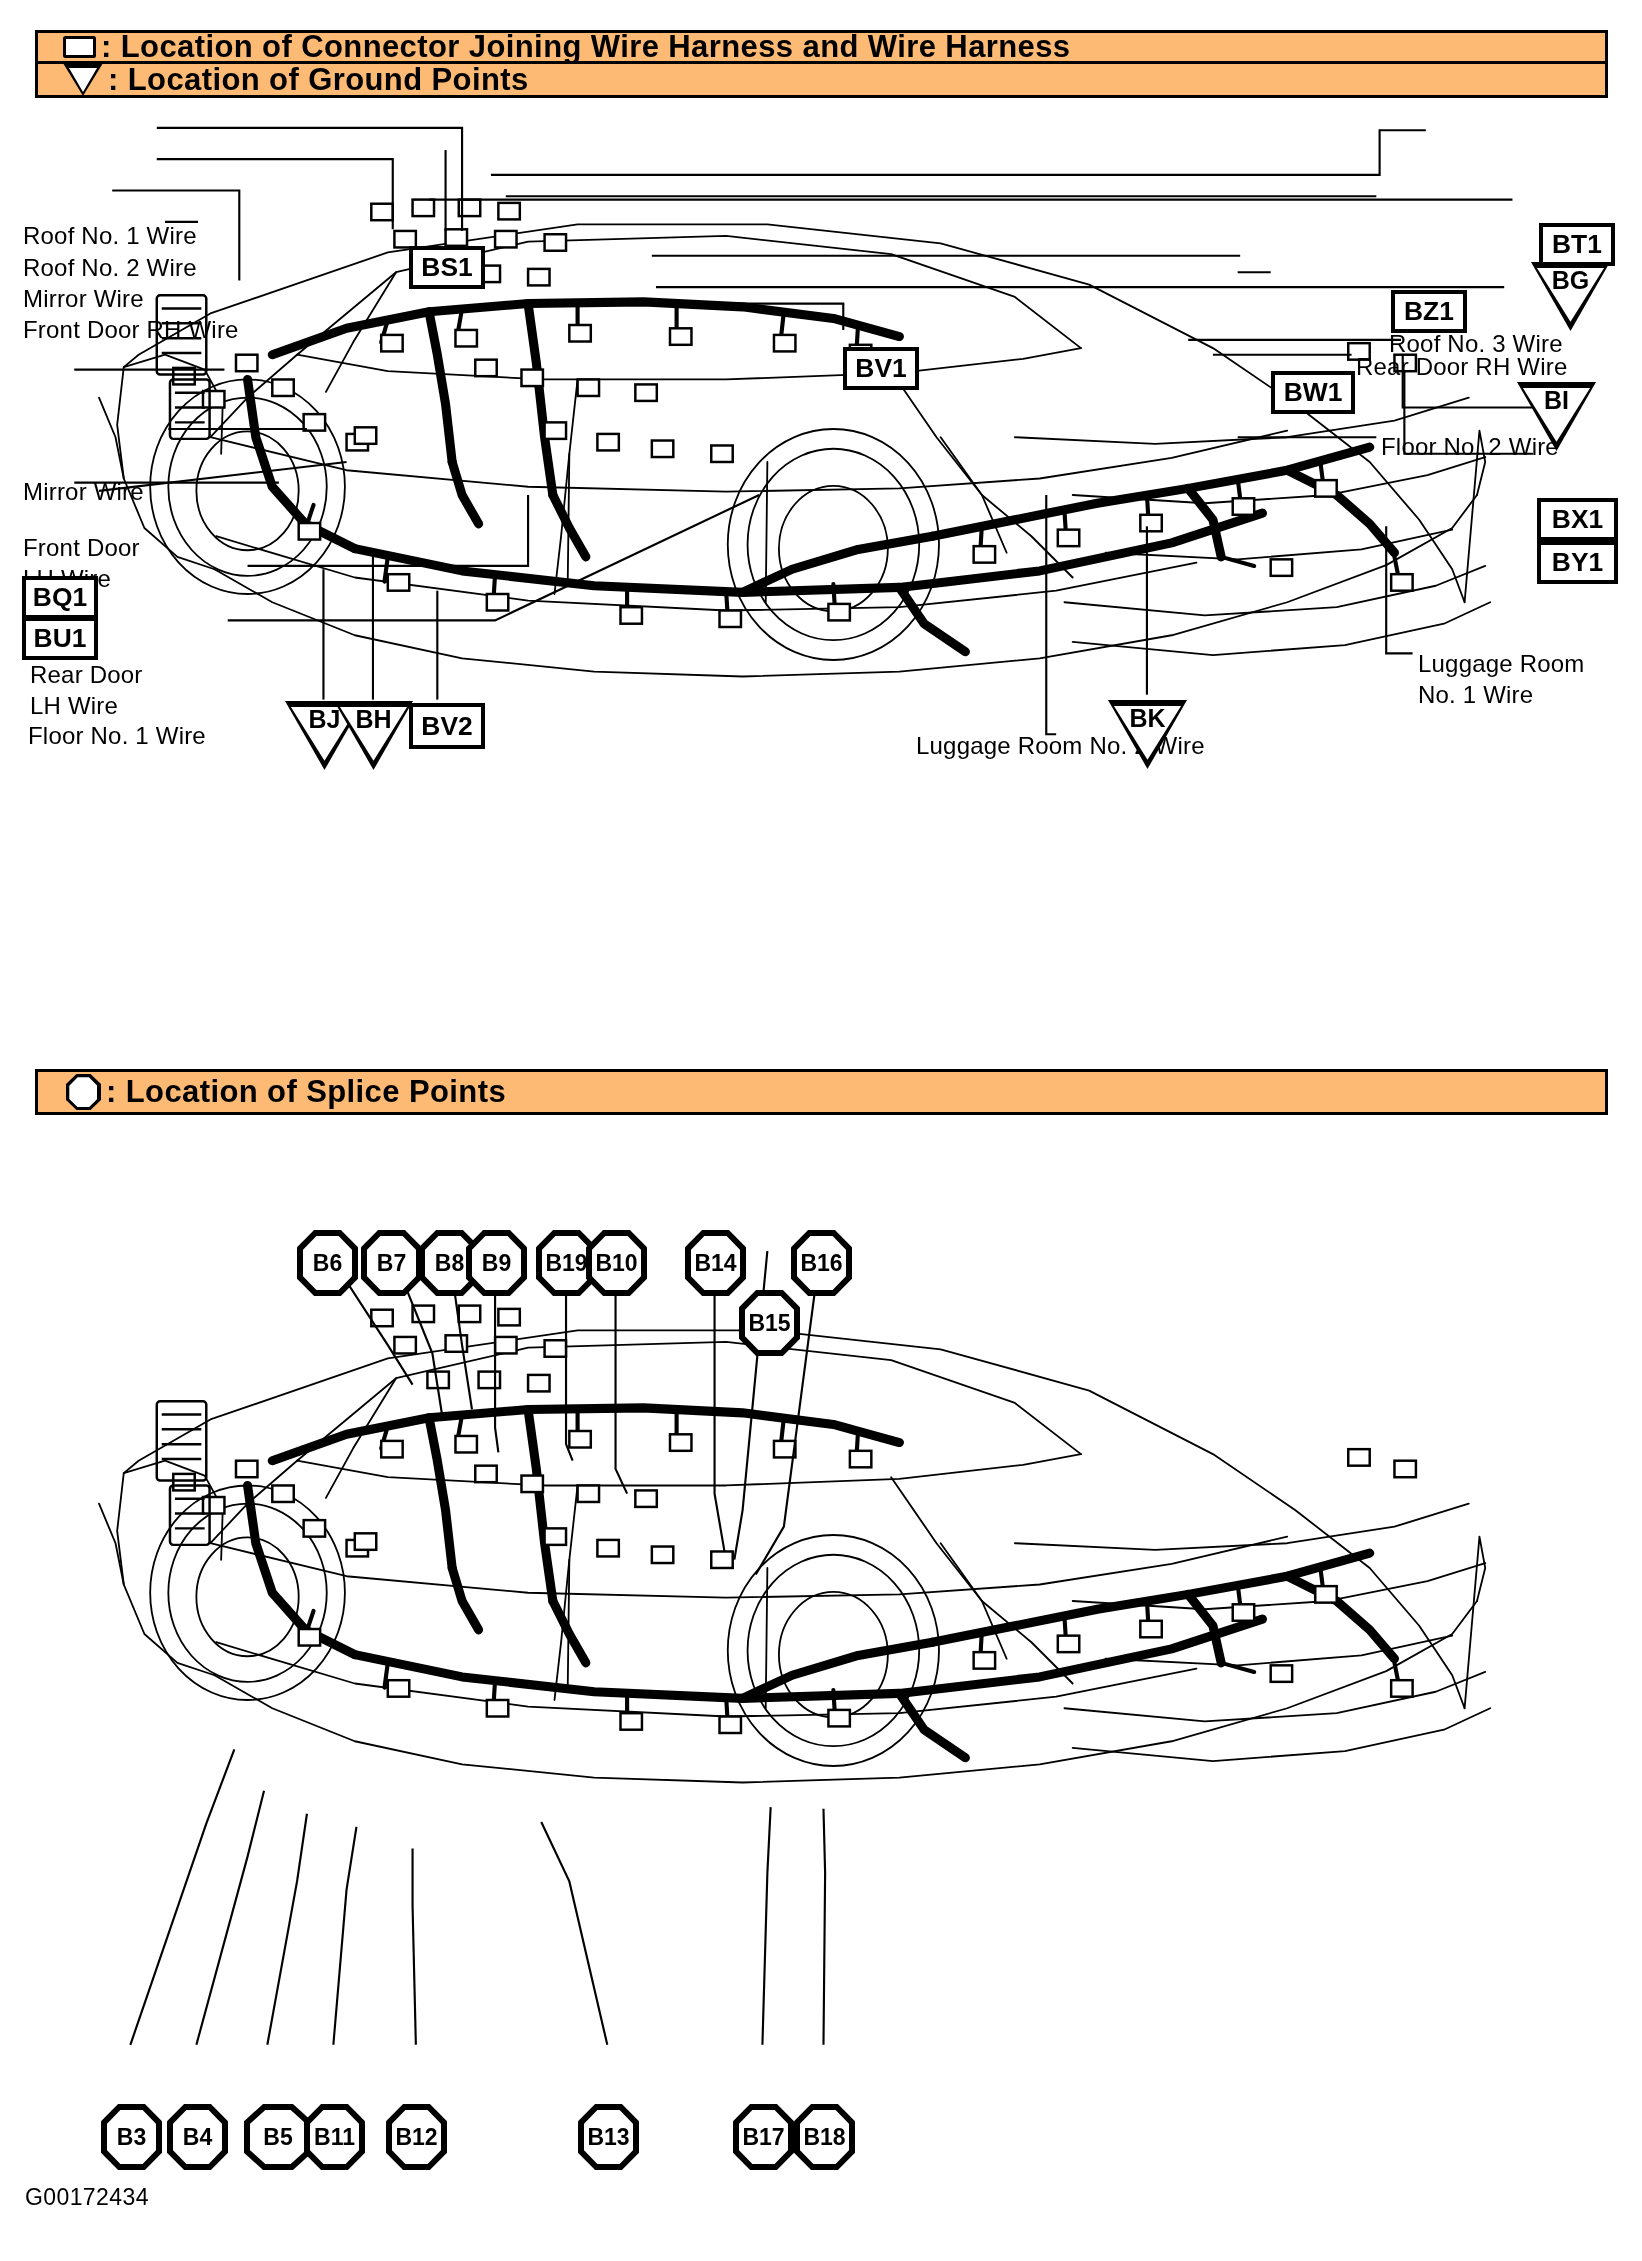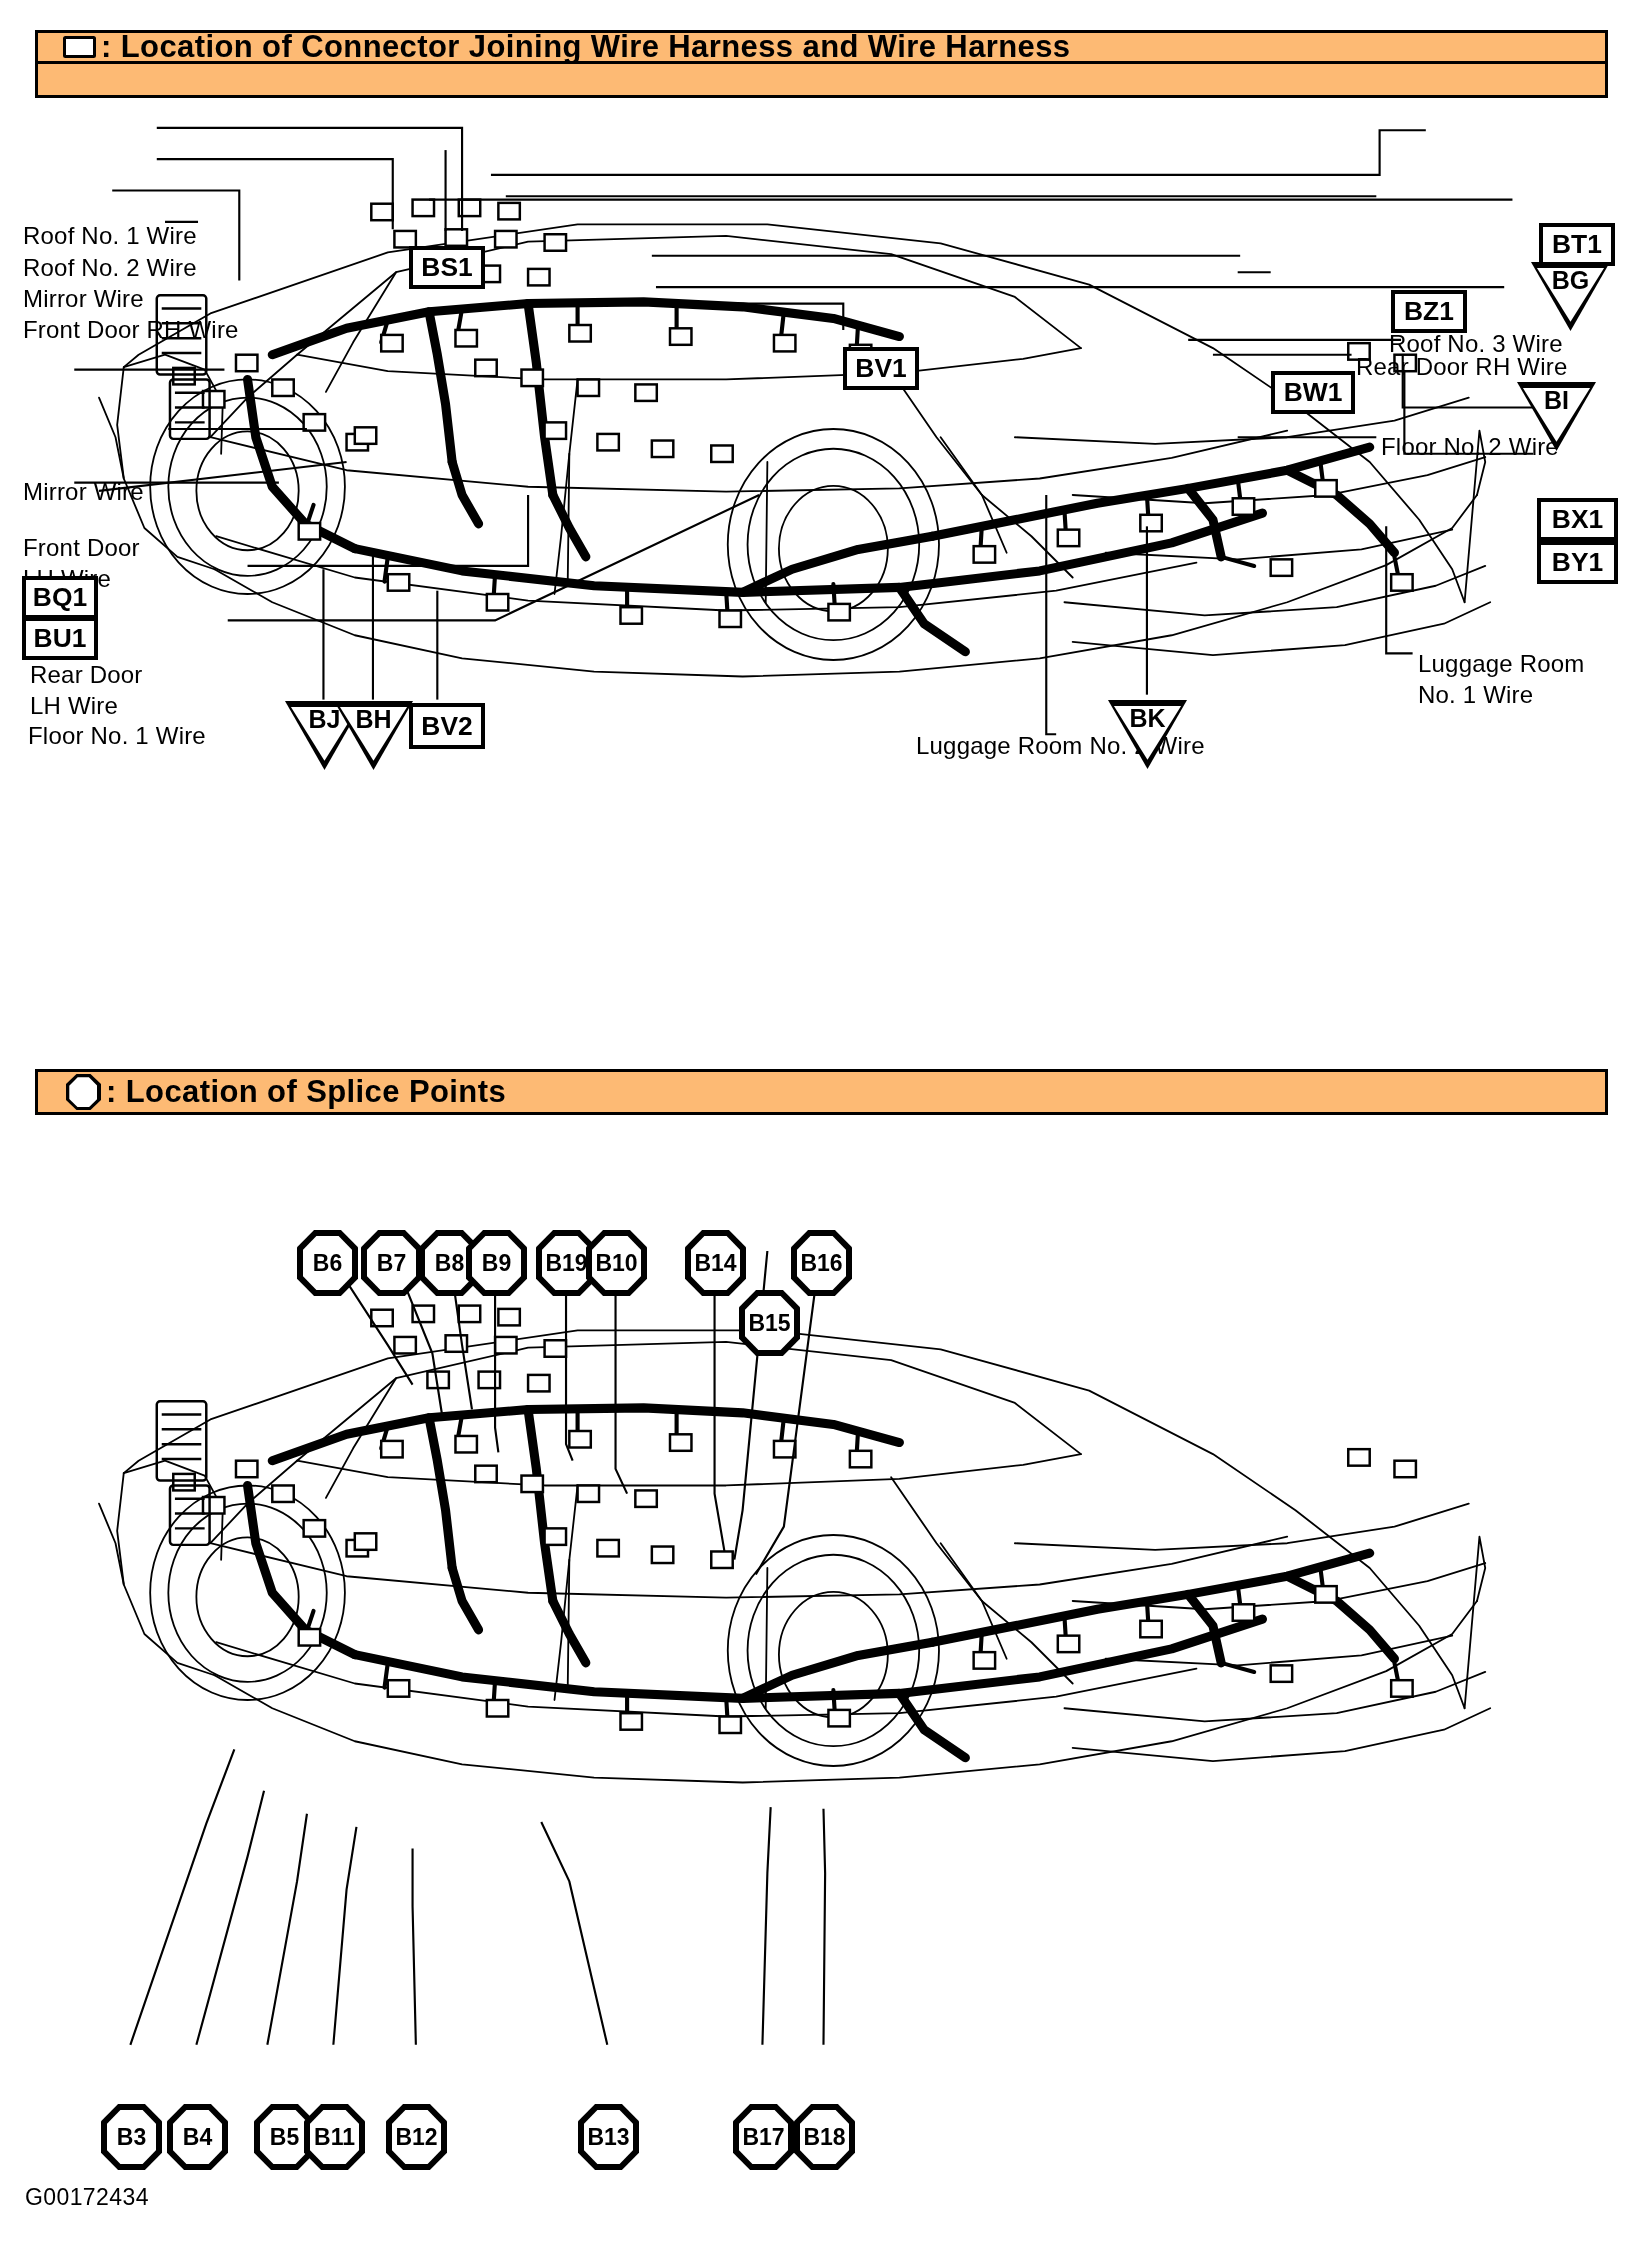--- a/index.html
+++ b/index.html
@@ -102,20 +102,24 @@
 </style>
 </head>
 <body>
 
 <div id="root">
 
   <div class="legend-box" style="left:35px;top:30px;width:1573px;height:68px;">
     <div class="legend-row divider">
       <span class="sym-rect"></span>
       <span class="legend-text">: Location of Connector Joining Wire Harness and Wire Harness</span>
+    </div>
+    <div class="legend-row">
+      <span class="sym-tri"></span>
+      <span class="legend-text">: Location of Ground Points</span>
     </div>
   </div>
 
   <svg class="art" width="1642" height="974" viewBox="0 0 1990 1180" style="top:107px;">
     <g fill="none" stroke="#000" stroke-width="2.2" stroke-linejoin="round" stroke-linecap="round">
 
       <path d="M150 315 L168 300 L255 250 L470 176 L700 142 L930 142 L1140 165 L1320 215
                L1470 292 L1570 360 L1660 430 L1720 500 L1760 560 L1775 600"></path>
       <path d="M150 315 L142 385 L150 450 L175 510 L215 545 L260 560"></path>
       <path d="M260 560 L330 600 L430 640 L560 668 L720 684 L900 690 L1090 684 L1260 668
@@ -580,21 +584,21 @@
     <div class="splice-oct" style="left:101px;top:2104px;border-radius:9px;">
       <div class="oct-outer"></div>
       <div class="oct-inner"></div>
       <div class="oct-label">B3</div>
     </div>
     <div class="splice-oct" style="left:167px;top:2104px;">
       <div class="oct-outer"></div>
       <div class="oct-inner"></div>
       <div class="oct-label">B4</div>
     </div>
-    <div class="splice-oct" style="left:254px;top:2104px;">
+    <div class="splice-oct" style="left:244px;top:2104px;padding-left:7px;">
       <div class="oct-outer"></div>
       <div class="oct-inner"></div>
       <div class="oct-label">B5</div>
     </div>
     <div class="splice-oct" style="left:304px;top:2104px;">
       <div class="oct-outer"></div>
       <div class="oct-inner"></div>
       <div class="oct-label">B11</div>
     </div>
     <div class="splice-oct" style="left:386px;top:2104px;">

